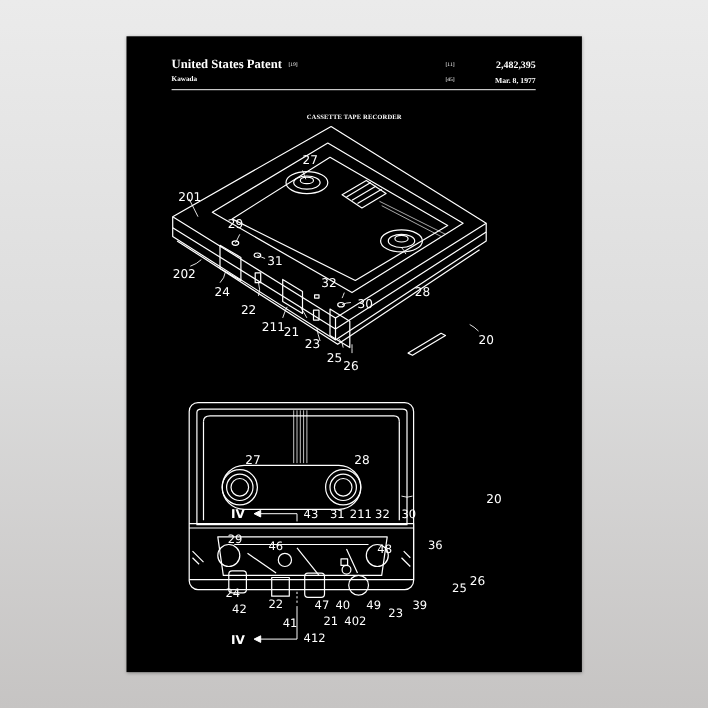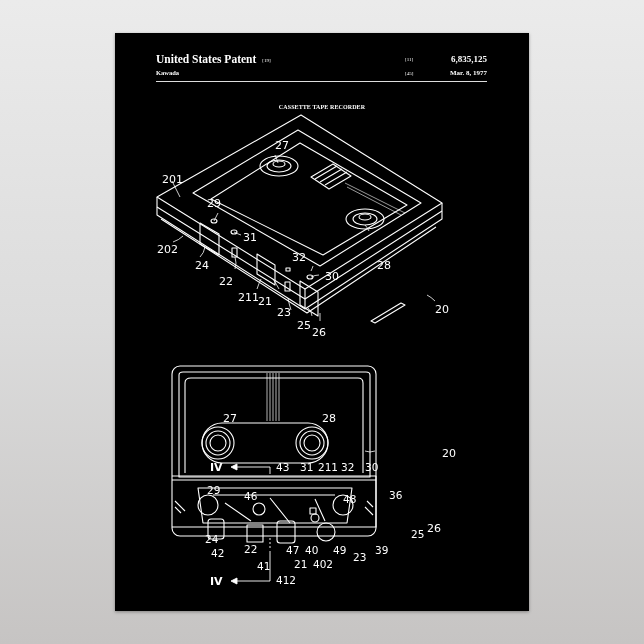--- a/index.html
+++ b/index.html
@@ -29,21 +29,21 @@
 </head>
 <body>
 
 <div class="poster">
   <div class="hdr-row title">
     <span>United States Patent</span><span class="ref">[19]</span>
   </div>
   <div class="hdr-row inventor">Kawada</div>
   <div class="num-ref" style="left:290px; top:24px;">[11]</div>
   <div class="num-ref" style="left:290px; top:38px;">[45]</div>
-  <div class="pnum">6,835,125</div>
+  <div class="pnum">2,482,395</div>
   <div class="pdate">Mar. 8, 1977</div>
   <div class="rule"></div>
   <div class="doc-title">CASSETTE TAPE RECORDER</div>
 
   <svg class="drawing" width="414" height="578" viewBox="0 0 414 578">
     <g fill="none" stroke="#fff" stroke-width="1.1" stroke-linejoin="round">
 
       <g>
 
         <polygon points="42,164 186,82 327,170 190,256"></polygon>

